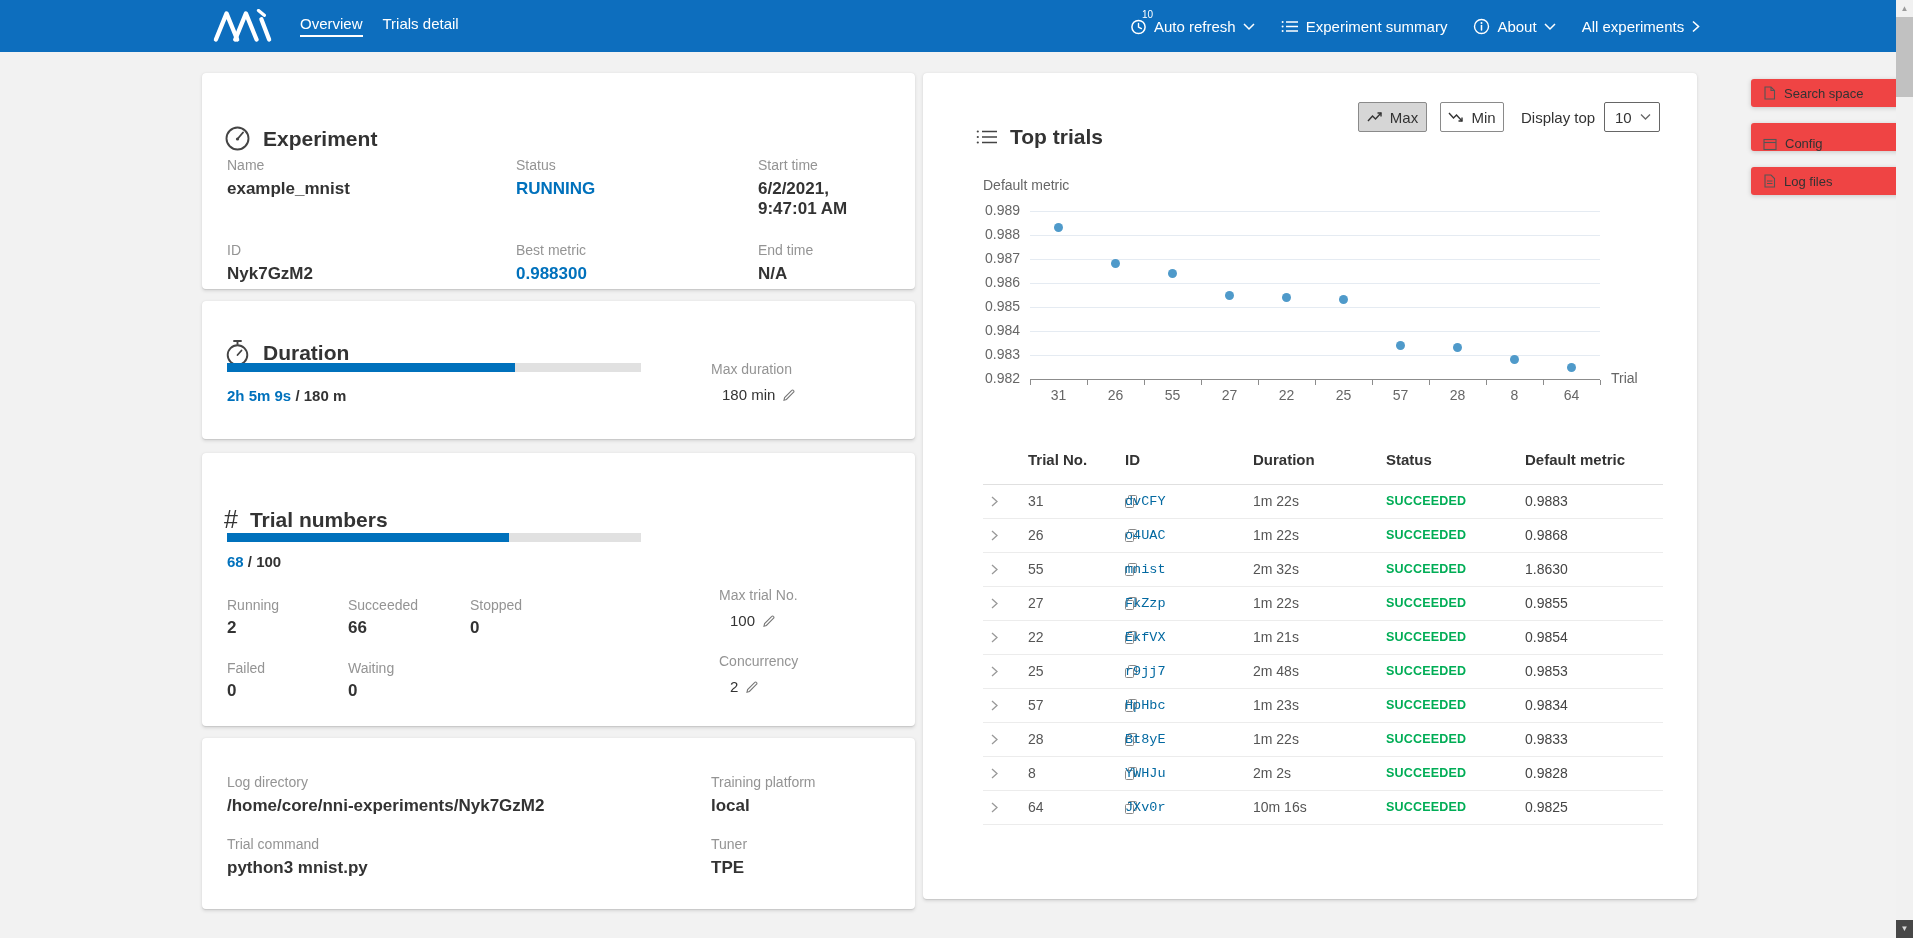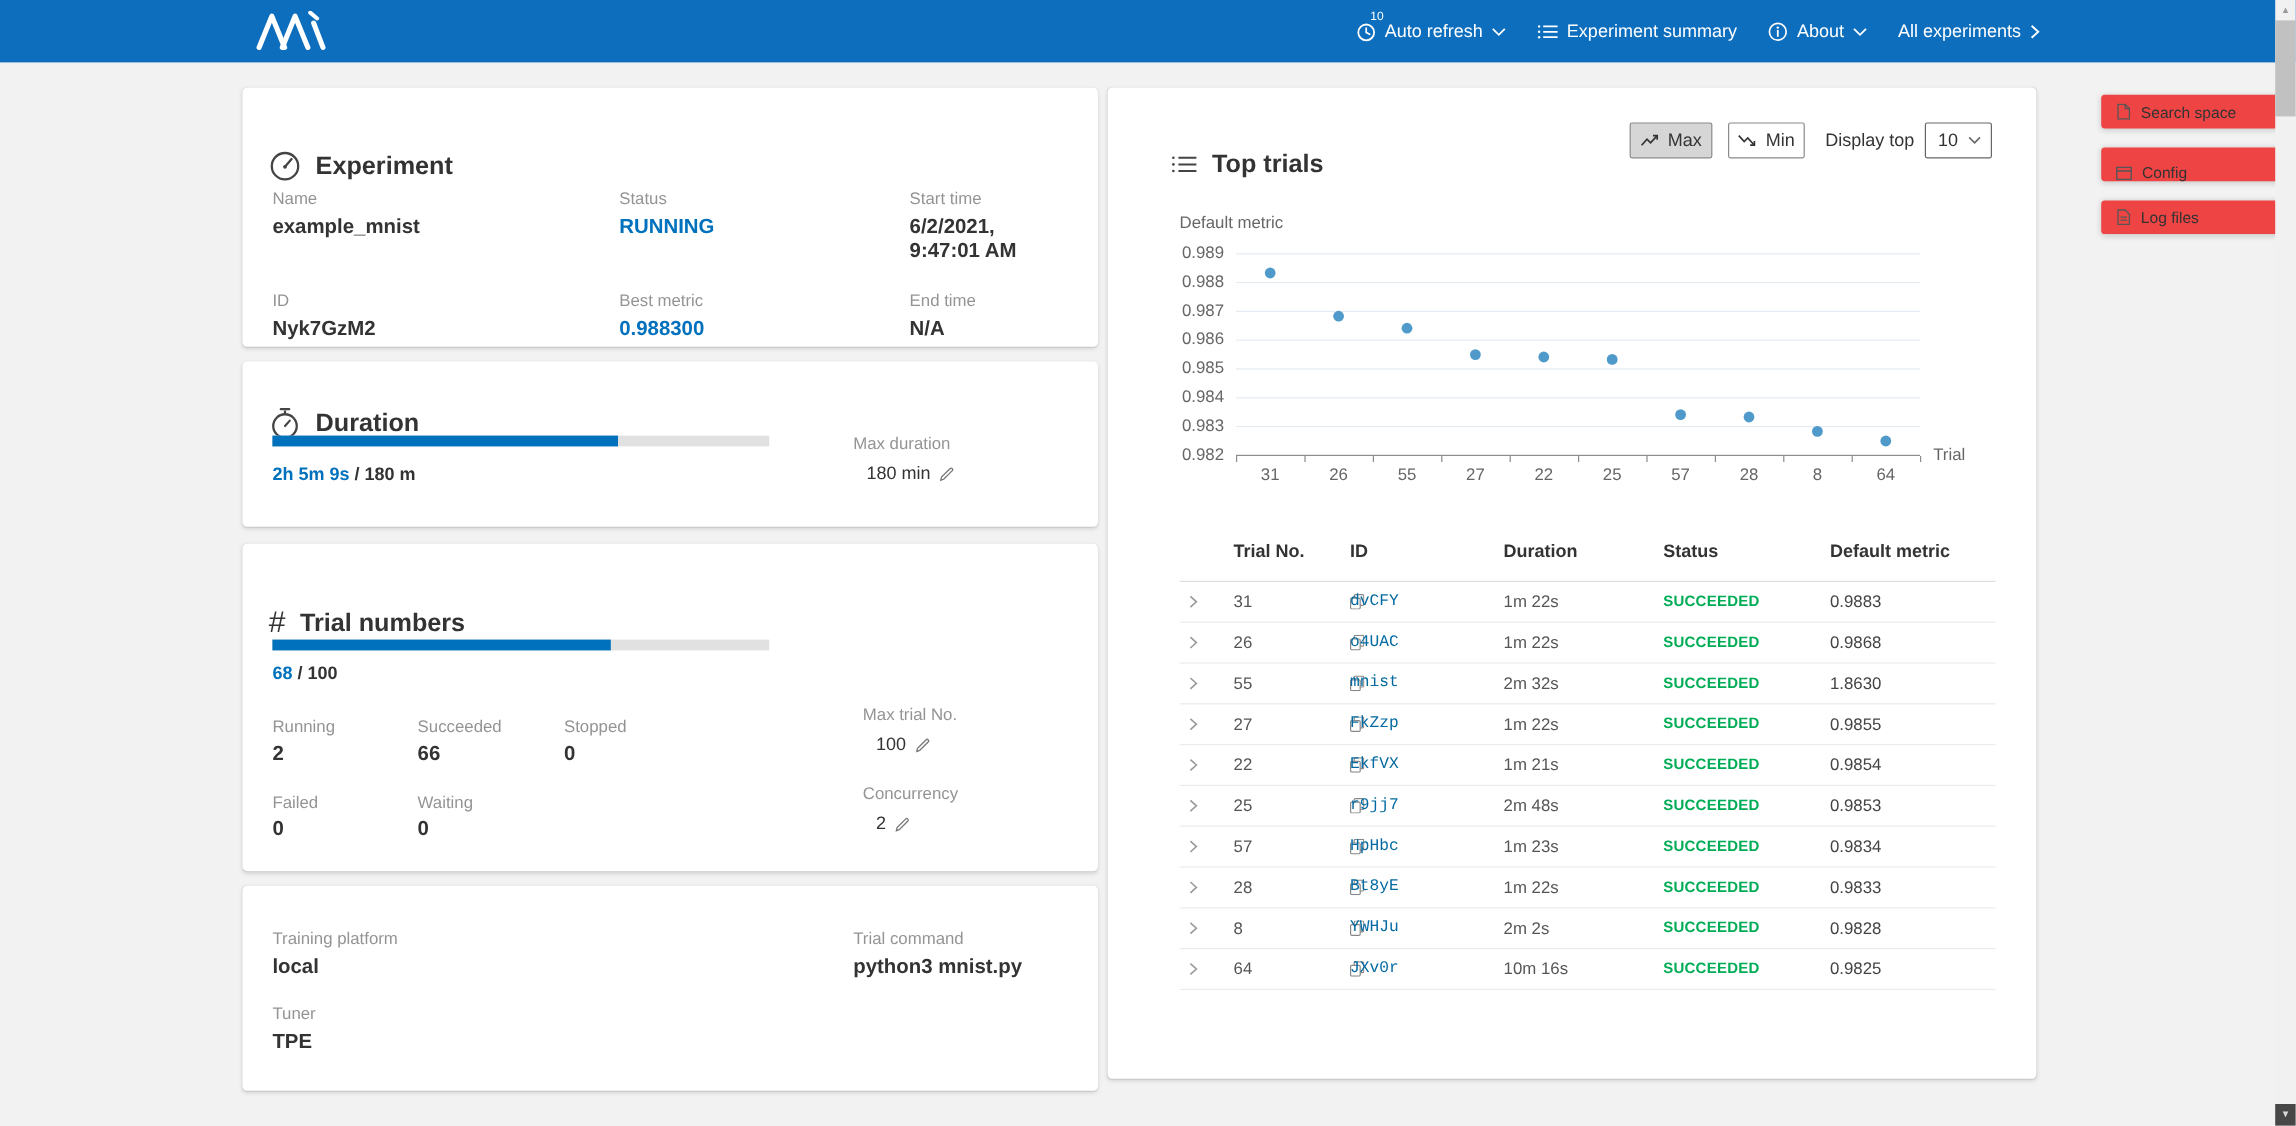--- a/index.html
+++ b/index.html
@@ -93,20 +93,24 @@
 </head>
 <body>
 
 <div class="nav">
   <svg class="logo" width="60" height="34" viewBox="0 0 62 34">
     <path d="M3 31 L14 4 L25 31" fill="none" stroke="#fff" stroke-width="4.4" stroke-linecap="round" stroke-linejoin="round"></path>
     <path d="M23 31 L34 4 L45 31" fill="none" stroke="#fff" stroke-width="4.4" stroke-linecap="round" stroke-linejoin="round"></path>
     <path d="M50 10 L58 31" fill="none" stroke="#fff" stroke-width="4.4" stroke-linecap="round"></path>
     <path d="M47 1 L53 6" fill="none" stroke="#fff" stroke-width="3.4" stroke-linecap="round"></path>
   </svg>
+  <div class="navtabs">
+    <div class="navtab active">Overview</div>
+    <div class="navtab">Trials detail</div>
+  </div>
   <div class="navright">
     <div class="navitem">
       <span class="clockwrap">
         <span class="refreshbadge">10</span>
         <svg width="17" height="17" viewBox="0 0 17 17">
             <circle cx="8.5" cy="9" r="6.6" fill="none" stroke="#fff" stroke-width="1.5"></circle>
             <path d="M8.5 5.4 V9 L11.4 10.6" fill="none" stroke="#fff" stroke-width="1.4" stroke-linecap="round"></path>
           </svg>
       </span>
       <span>Auto refresh</span>
@@ -255,20 +259,24 @@
       <span>2</span>
       <svg width="14" height="14" viewBox="0 0 14 14">
           <path d="M2 12.2 L2.6 9.6 L9.8 2.4 A1.1 1.1 0 0 1 11.4 2.4 L11.6 2.6 A1.1 1.1 0 0 1 11.6 4.2 L4.4 11.4 Z" fill="none" stroke="#777" stroke-width="1.1"></path>
         </svg>
     </div>
   </div>
 </div>
 
 <div class="card" id="card-info">
   <div class="infogrid">
+    <div>
+        <div class="flabel">Log directory</div>
+        <div class="fvalue">/home/core/nni-experiments/Nyk7GzM2</div>
+      </div>
     <div>
         <div class="flabel">Training platform</div>
         <div class="fvalue">local</div>
       </div>
     <div>
         <div class="flabel">Trial command</div>
         <div class="fvalue">python3 mnist.py</div>
       </div>
     <div>
         <div class="flabel">Tuner</div>

